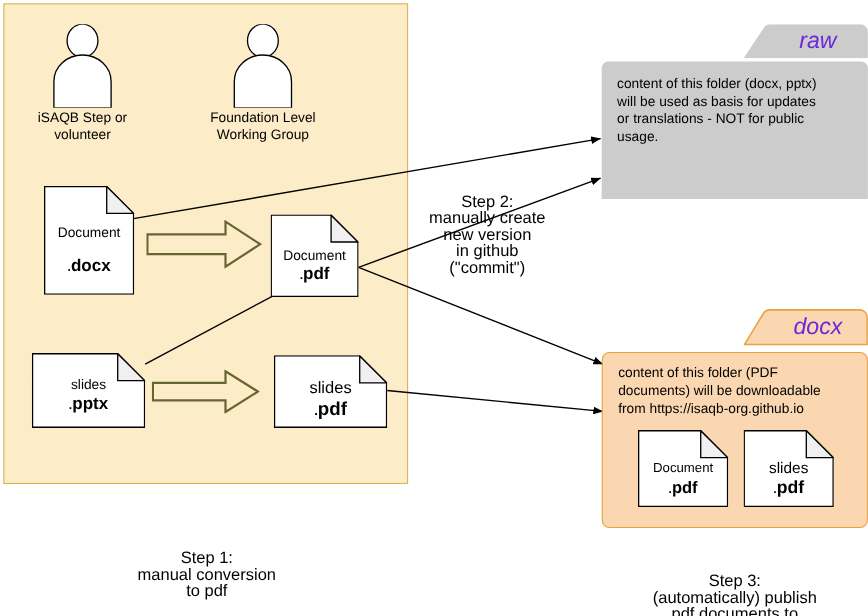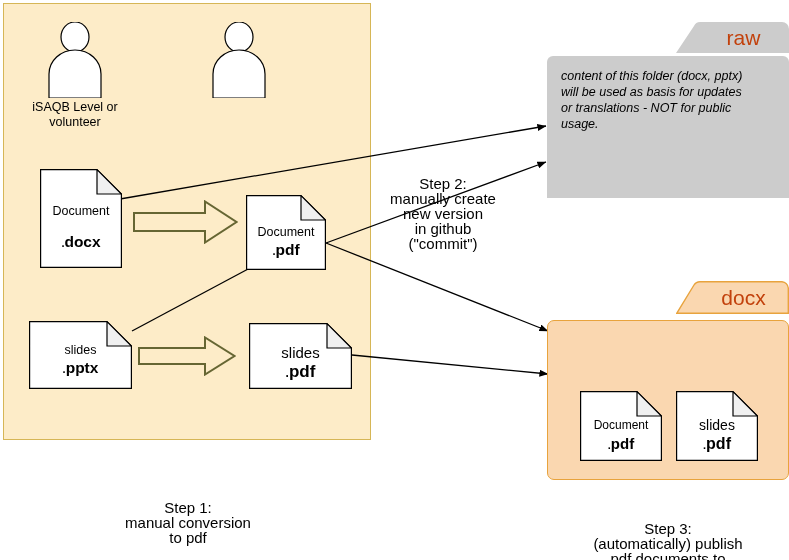--- a/index.html
+++ b/index.html
@@ -72,23 +72,24 @@
   }
   .folder-tab .tab-label {
     position: absolute;
     left: 0; top: 0;
     width: 100%;
     height: 100%;
     display: flex;
     align-items: center;
     justify-content: center;
     font-size: 21px;
-    color: #c2410c;
+    color: #6d28d9;
     padding-left: 22px;
     box-sizing: border-box;
+    font-style: italic;
   }
   .folder-body {
     box-sizing: border-box;
   }
   .folder-body .folder-text {
     position: absolute;
     font-size: 12.5px;
     line-height: 16px;
     color: #000;
     white-space: pre-line;
@@ -129,29 +130,31 @@
 
 <div id="canvas">
 
   <div class="abs" id="manual-zone"></div>
 
   <div class="abs actor" style="left:38px; top:22px;">
     <svg width="74" height="76" viewBox="0 0 74 76">
       <ellipse cx="37" cy="15" rx="14" ry="15" fill="#ffffff" stroke="#000000" stroke-width="1.2"></ellipse>
       <path d="M11 76 L11 52 A26 24 0 0 1 63 52 L63 76 Z" fill="#ffffff" stroke="#000000" stroke-width="1.2"></path>
     </svg>
-    <div class="actor-label">iSAQB Level or
+    <div class="actor-label">iSAQB Step or
 volunteer</div>
   </div>
 
   <div class="abs actor" style="left:202px; top:22px;">
     <svg width="74" height="76" viewBox="0 0 74 76">
       <ellipse cx="37" cy="15" rx="14" ry="15" fill="#ffffff" stroke="#000000" stroke-width="1.2"></ellipse>
       <path d="M11 76 L11 52 A26 24 0 0 1 63 52 L63 76 Z" fill="#ffffff" stroke="#000000" stroke-width="1.2"></path>
     </svg>
+    <div class="actor-label">Foundation Level
+Working Group</div>
   </div>
 
   <svg id="connectors" viewBox="0 0 789 560">
     <defs>
       <marker id="arrowhead" markerWidth="9" markerHeight="7" refX="8.6" refY="3.5" orient="auto" markerUnits="userSpaceOnUse">
         <polygon points="0 0, 9 3.5, 0 7" fill="#000000"></polygon>
       </marker>
     </defs>
 
     <line x1="120" y1="199" x2="546" y2="126" stroke="#000000" stroke-width="1.3" marker-end="url(#arrowhead)"></line>
@@ -213,35 +216,38 @@
     <div class="doc-text doc-ext" style="top:39px; font-size:17px;"><span class="dot" style="font-size:12px;">.</span><span>pdf</span></div>
   </div>
 
   <div class="abs folder-tab" id="raw-tab" style="left:676px; top:22px; width:113px; height:31px;">
     <svg width="113" height="31" viewBox="0 0 113 31">
       <path d="M0 31 L18 4 A7 7 0 0 1 24 0 L106 0 A7 7 0 0 1 113 7 L113 31 Z" fill="#cccccc"></path>
     </svg>
     <div class="tab-label">raw</div>
   </div>
 
-  <div class="abs folder-body" id="raw-body" style="left:547px; top:56px; width:242px; height:142px;font-style:italic;">
+  <div class="abs folder-body" id="raw-body" style="left:547px; top:56px; width:242px; height:125px;">
     <div class="folder-text" style="left:14px; top:12px; width:216px;">content of this folder (docx, pptx)
 will be used as basis for updates
 or translations - NOT for public
 usage.</div>
   </div>
 
   <div class="abs folder-tab" id="docs-tab" style="left:676px; top:281px; width:113px; height:33px;">
     <svg width="113" height="33" viewBox="0 0 113 33">
       <path d="M0.7 32.3 L18 4 A7 7 0 0 1 24 0.7 L106 0.7 A7 7 0 0 1 112.3 7 L112.3 32.3 Z" fill="#fad7b0" stroke="#e8a33d" stroke-width="1.4"></path>
     </svg>
     <div class="tab-label">docx</div>
   </div>
 
   <div class="abs folder-body" id="docs-body" style="left:547px; top:320px; width:242px; height:160px;">
+    <div class="folder-text" style="left:14px; top:10px; width:218px;">content of this folder (PDF
+documents) will be downloadable
+from https://isaqb-org.github.io</div>
 
     <div class="abs doc" style="left:32px; top:70px; width:82px; height:70px;">
       <svg width="82" height="70" viewBox="0 0 82 70">
         <path d="M0.6 0.6 L57 0.6 L81.4 25 L81.4 69.4 L0.6 69.4 Z" fill="#ffffff" stroke="#000000" stroke-width="1.2"></path>
         <path d="M57 0.6 L81.4 25 L57 25 Z" fill="#f0f0f0" stroke="#000000" stroke-width="1.2"></path>
       </svg>
       <div class="doc-text doc-name" style="top:28px; font-size:12px;">Document</div>
       <div class="doc-text doc-ext" style="top:44px; font-size:15px;"><span class="dot" style="font-size:11px;">.</span><span>pdf</span></div>
     </div>
 

